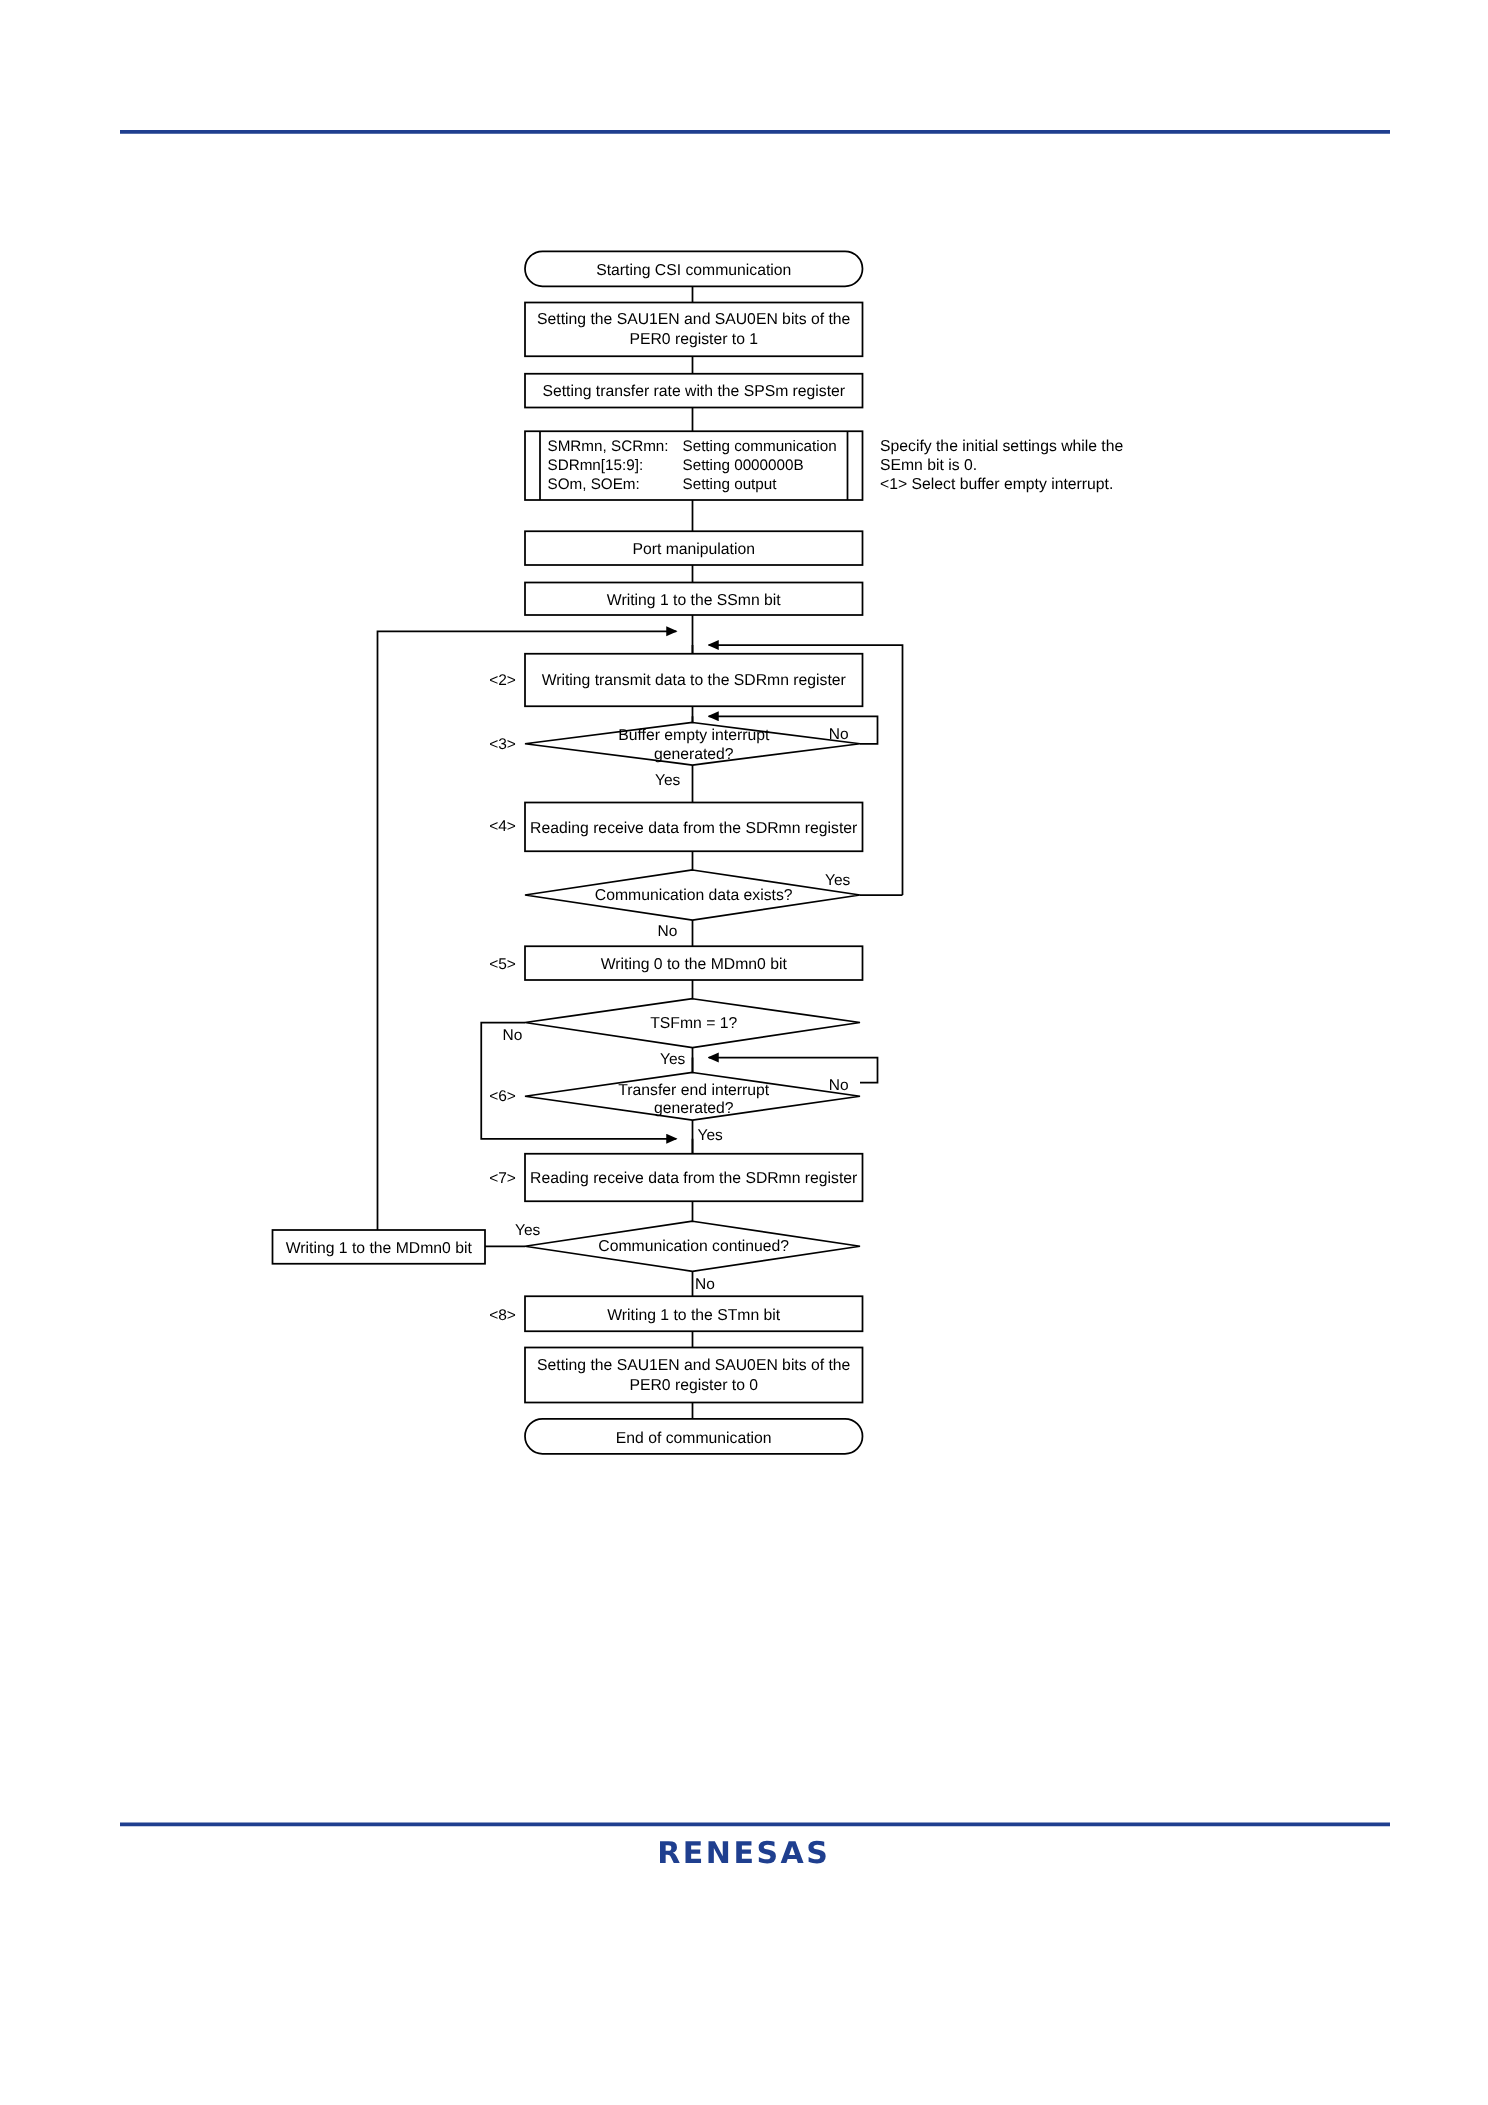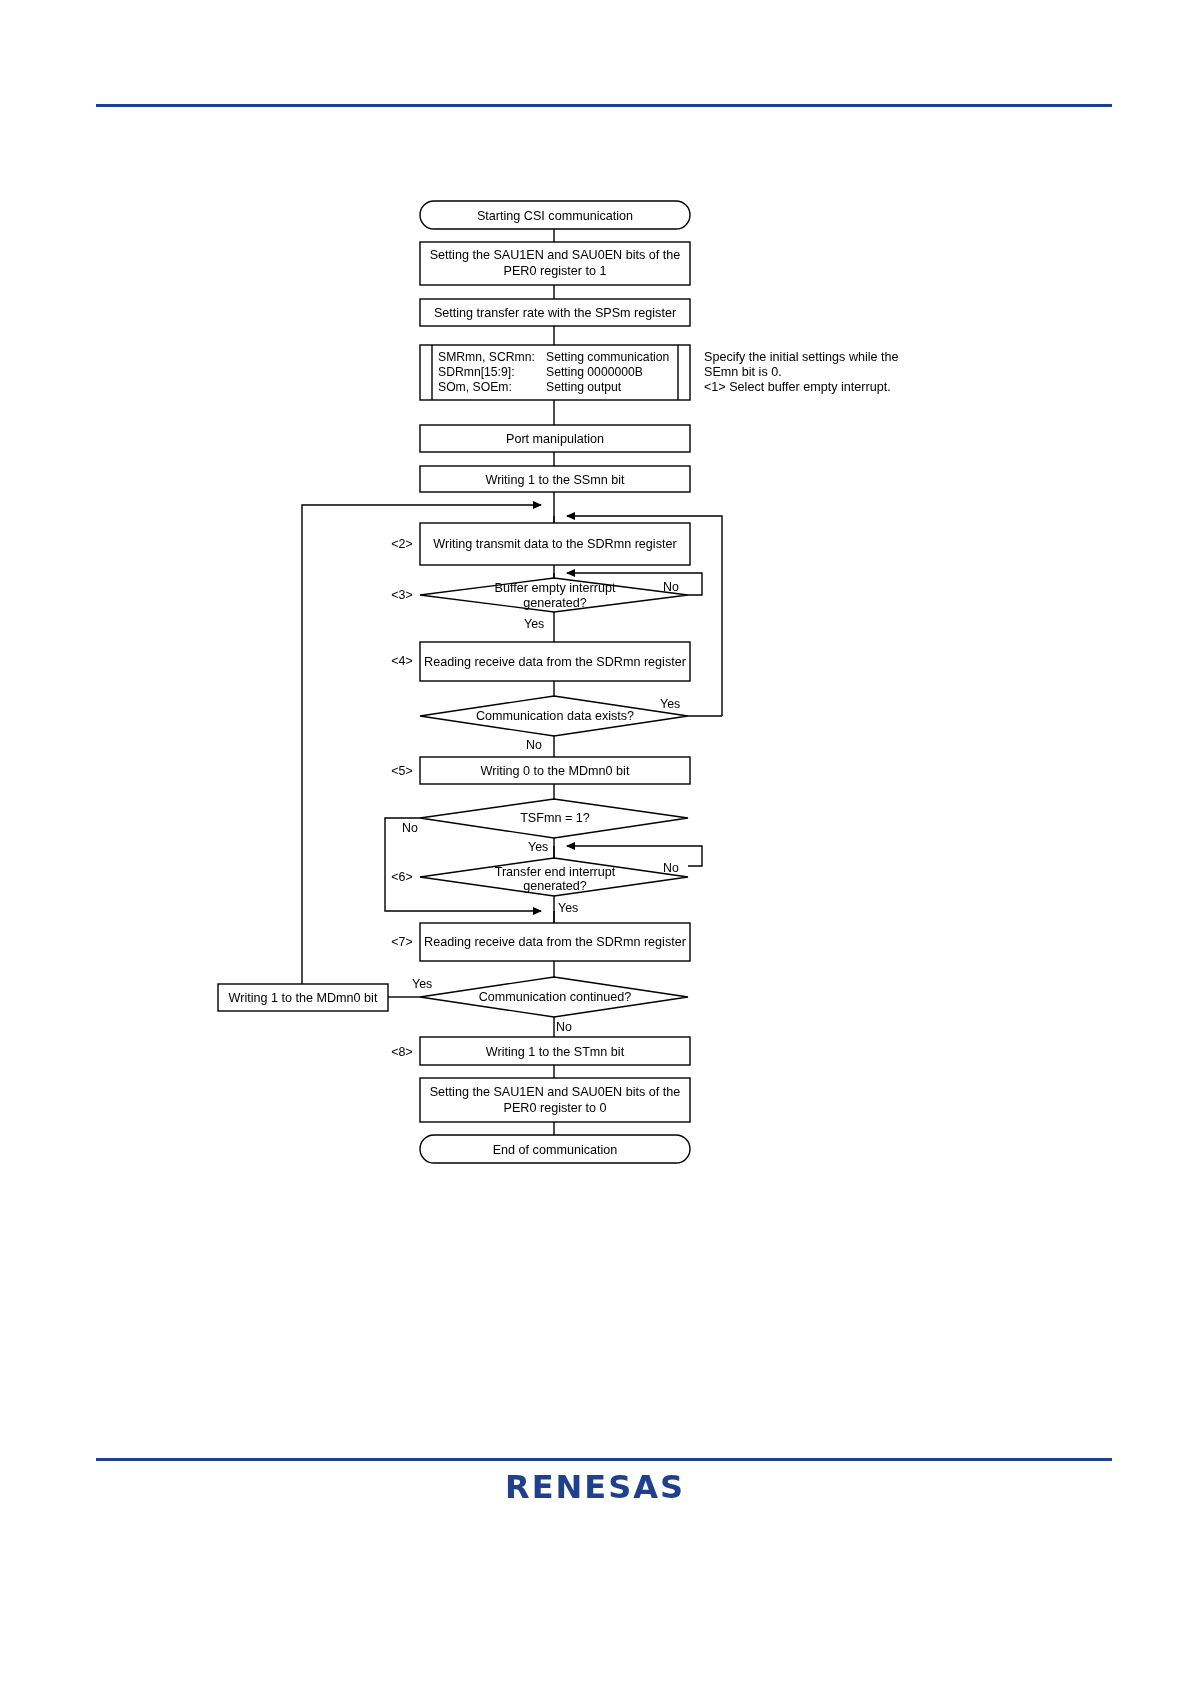--- a/index.html
+++ b/index.html
@@ -2,21 +2,21 @@
 <html><head>
 <meta charset="utf-8">
 <style>
   html,body{margin:0;padding:0;background:#fff;}
   body{width:1190px;height:1684px;font-family:"Liberation Sans",sans-serif;color:#000;position:relative;overflow:hidden;}
   .page{position:absolute;left:0;top:0;width:1190px;height:1684px;}
   .rule{position:absolute;left:96px;width:1016px;height:3px;background:#1f3f8f;}
   .rule.top{top:104px;}
   .rule.bot{top:1458px;}
   .footer-logo{position:absolute;left:0;top:1468px;width:1190px;text-align:center;
-    font-family:"DejaVu Sans",sans-serif;font-weight:bold;font-size:32px;letter-spacing:2px;color:#1f3f8f;}
+    font-family:"DejaVu Sans",sans-serif;font-weight:bold;font-size:24px;letter-spacing:2px;color:#1f3f8f;}
   svg{position:absolute;left:0;top:0;}
   .fc-text{font-family:"Liberation Sans",sans-serif;font-size:12.6px;fill:#000;}
   .fc-text.sm{font-size:12.2px;}
   .lbl{font-family:"Liberation Sans",sans-serif;font-size:12.4px;fill:#000;}
   .step{font-family:"Liberation Sans",sans-serif;font-size:12.4px;fill:#000;}
   .note{font-family:"Liberation Sans",sans-serif;font-size:12.6px;fill:#000;}
   .shape{fill:#fff;stroke:#000;stroke-width:1.4;}
   .conn{stroke:#000;stroke-width:1.4;fill:none;}
 </style>
 </head>

